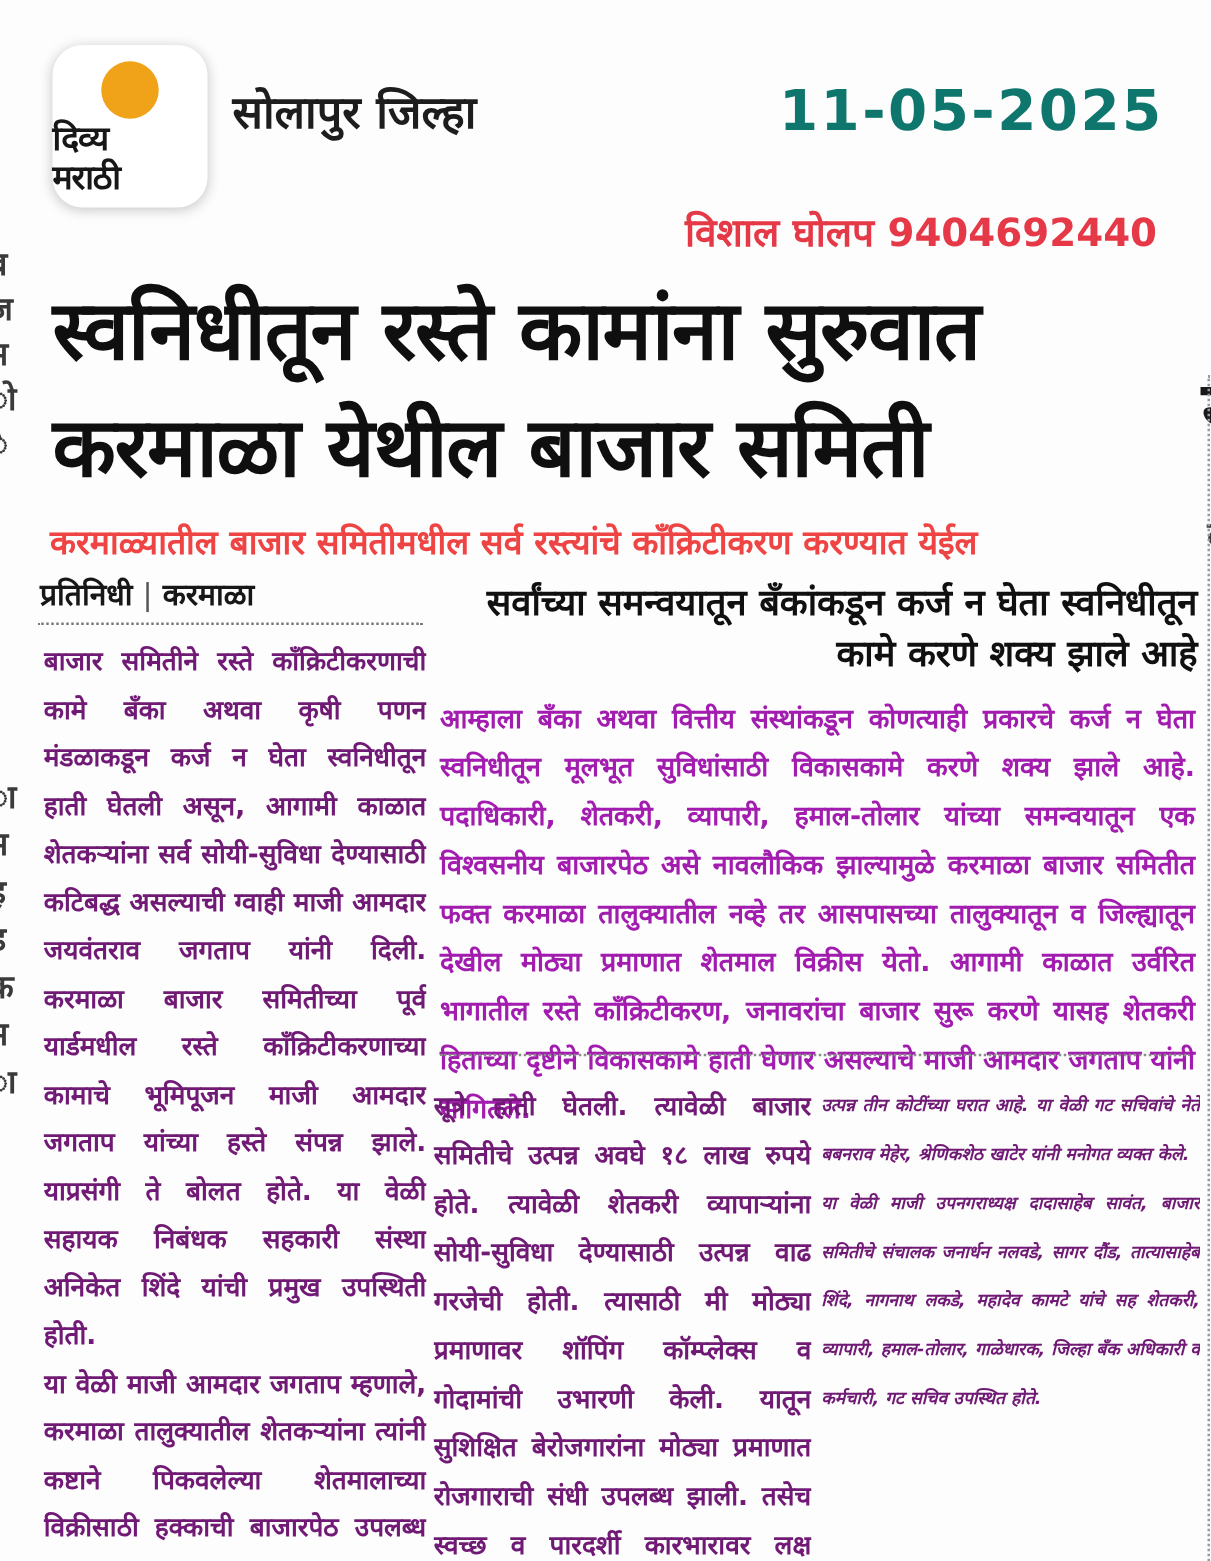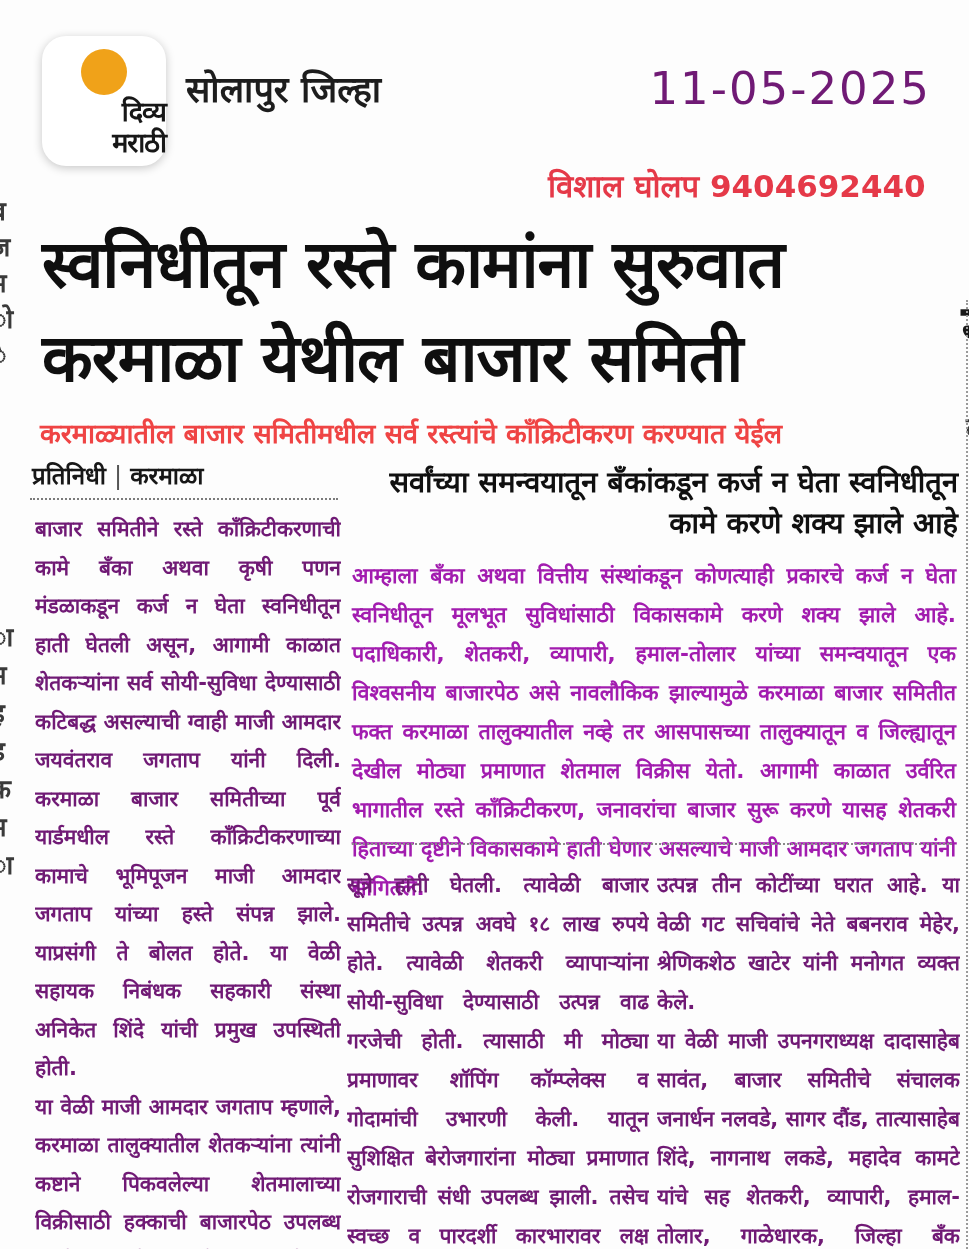--- a/index.html
+++ b/index.html
@@ -9,35 +9,35 @@
     background:#fdfdfd;
     font-family:"DejaVu Sans", sans-serif;
     color:#1c1c1c;
   }
   
   .logo {
     position:absolute; left:42px; top:36px;
     width:124px; height:130px;
     background:#fff; border-radius:24px;
     box-shadow:0 2px 10px rgba(0,0,0,0.22);
-    text-align:right;
+    text-align:left;
   }
   .logo-dot {
     width:46px; height:46px; border-radius:50%;
     margin:13px auto 1px auto;
   }
   .logo-text { font-weight:bold; font-size:27px; line-height:31px; color:#171717; letter-spacing:-1px; }
   .page-title {
     position:absolute; left:186px; top:64px;
     font-size:36px; font-weight:700; color:#1d1d1d;
     white-space:nowrap;
   }
   .date {
     position:absolute; right:38px; top:62px;
-    font-size:45px; font-weight:400; color:#701a75;
+    font-size:45px; font-weight:700; color:#0f766e;
     letter-spacing:2px; white-space:nowrap;
   }
   .contact {
     position:absolute; left:548px; top:164px;
     font-size:31px; font-weight:700; white-space:nowrap;
   }
   
   .headline {
     position:absolute; left:42px; top:218px; width:900px;
     font-size:66px; line-height:94px; font-weight:800;
@@ -79,21 +79,21 @@
   .section-rule {
     position:absolute; left:352px; top:843px; width:600px;
     border-top:2px dotted #8a8a8a;
   }
   .mid-col {
     left:347px; top:866px; width:302px; height:383px;
     font-size:21px; line-height:39px; overflow:hidden;
   }
   .right-col {
     left:657px; top:866px; width:303px; height:383px;
-    font-size:21px; line-height:39px; overflow:hidden;
+    font-size:14px; line-height:39px; overflow:hidden;font-style:italic;
   }
   .right-col p { margin:0; }
   
   .edge-frag {
     position:absolute; font-size:26px; font-weight:700; color:#3a3a3a;
   }
   .edge-frag.big { font-size:64px; font-weight:800; color:#191919; }
   .right-dotted {
     position:absolute; right:1px; top:300px; height:949px;
     border-left:2px dotted #9a9a9a;

